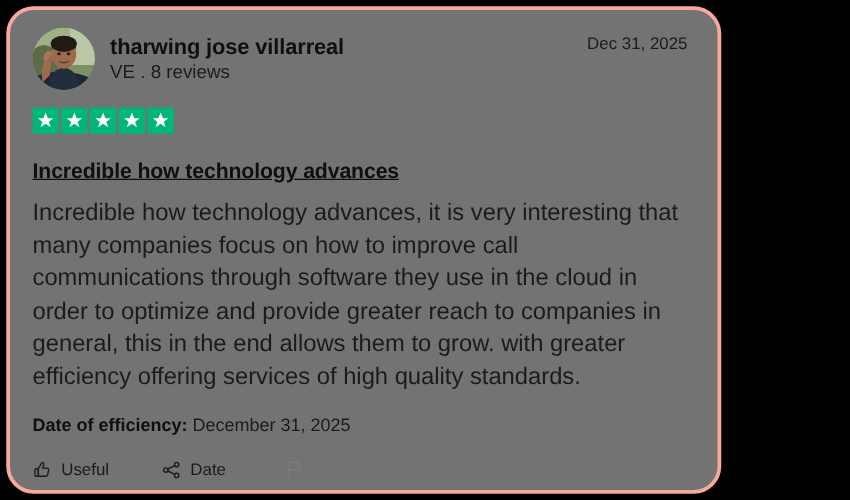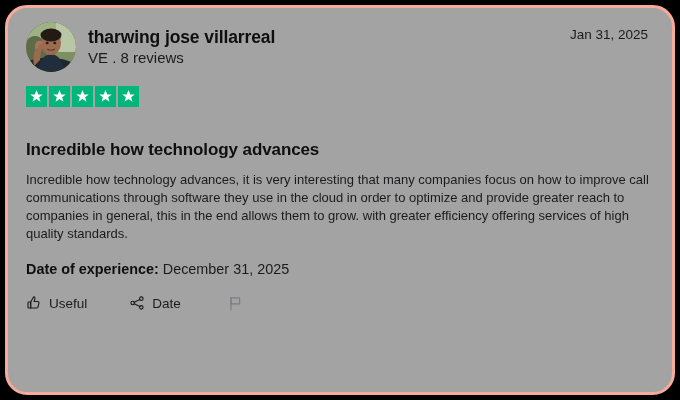--- a/index.html
+++ b/index.html
@@ -11,24 +11,24 @@
     height: 400px;
     background: #000000;
     font-family: "Liberation Sans", sans-serif;
     overflow: hidden;
   }
 
   .review-card {
     position: absolute;
     left: 5px;
     top: 5px;
-    width: 670px;
+    width: 572px;
     height: 390px;
     box-sizing: border-box;
-    background: #a3a3a3;
+    background: #737373;
     border: 3px solid #f7a99a;
     border-radius: 22px;
     padding: 14px 18px 0 18px;
   }
 
   
   .header-row {
     display: flex;
     align-items: flex-start;
     justify-content: space-between;
@@ -89,25 +89,26 @@
     align-items: center;
     justify-content: center;
   }
   .star-box svg { display: block; }
 
   
   .review-title {
     font-size: 17px;
     font-weight: bold;
     color: #0f0f10;
-    margin-top: 33px;
+    margin-top: 20px;
     letter-spacing: -0.1px;
+    text-decoration: underline;
   }
   .review-body {
-    font-size: 13px;
+    font-size: 19px;
     line-height: 1.38;
     color: #1b1b1d;
     margin-top: 11px;
     max-width: 634px;
   }
   .experience-line {
     font-size: 14.4px;
     color: #1b1b1d;
     margin-top: 18px;
   }
@@ -168,21 +169,21 @@
           </g>
         </svg>
       </div>
 
       <div class="identity-text">
         <div class="reviewer-name">tharwing jose villarreal</div>
         <div class="reviewer-meta">VE . 8 reviews</div>
       </div>
     </div>
 
-    <div class="review-date">Jan 31, 2025</div>
+    <div class="review-date">Dec 31, 2025</div>
   </div>
 
   <div class="stars">
     <span class="star-box">
       <svg width="15" height="15" viewBox="0 0 24 24" aria-hidden="true">
         <path fill="#ffffff" d="M12 1.5l2.9 7.3H22l-5.8 4.5 2.2 7.2L12 16.1 5.6 20.5l2.2-7.2L2 8.8h7.1z"></path>
       </svg>
     </span>
     <span class="star-box">
       <svg width="15" height="15" viewBox="0 0 24 24" aria-hidden="true">
@@ -204,21 +205,21 @@
         <path fill="#ffffff" d="M12 1.5l2.9 7.3H22l-5.8 4.5 2.2 7.2L12 16.1 5.6 20.5l2.2-7.2L2 8.8h7.1z"></path>
       </svg>
     </span>
   </div>
 
   <div class="review-title">Incredible how technology advances</div>
 
   <div class="review-body">Incredible how technology advances, it is very interesting that many companies focus on how to improve call communications through software they use in the cloud in order to optimize and provide greater reach to companies in general, this in the end allows them to grow. with greater efficiency offering services of high quality standards.</div>
 
   <div class="experience-line">
-    <span class="experience-label">Date of experience:</span>
+    <span class="experience-label">Date of efficiency:</span>
     <span>December 31, 2025</span>
   </div>
 
   <div class="actions">
 
     <div class="action action-useful">
       <span>
         <svg width="16" height="16" viewBox="0 0 24 24" fill="none" stroke="#1b1b1d" stroke-width="1.7" stroke-linecap="round" stroke-linejoin="round">
           <path d="M7 10.5v9H4.2A1.2 1.2 0 0 1 3 18.3v-6.6a1.2 1.2 0 0 1 1.2-1.2z"></path>
           <path d="M7 10.5l4.1-7.2a1 1 0 0 1 1.8.2l.3 1a5 5 0 0 1-.4 3.8l-.7 1.4h5.3a2 2 0 0 1 1.95 2.45l-1.4 6.2A2 2 0 0 1 16 19.5H7z"></path>

